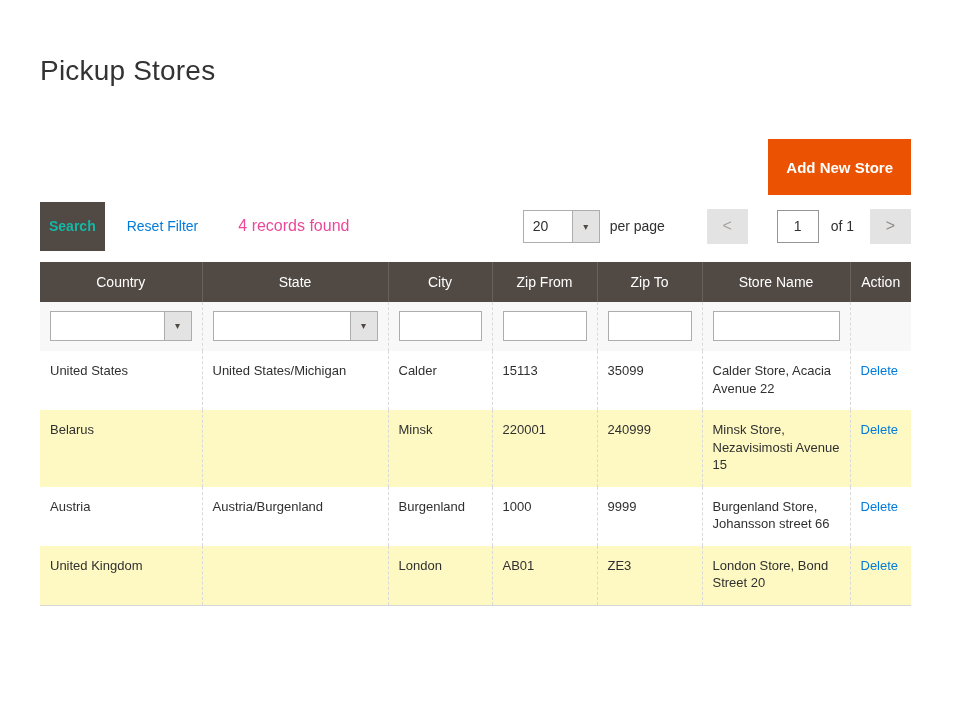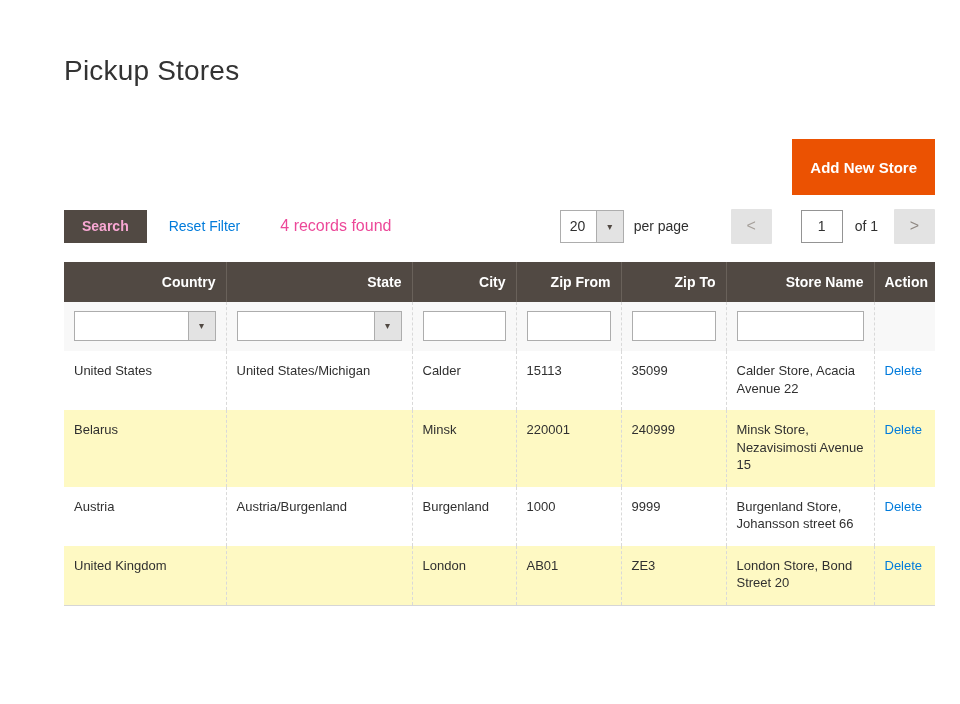--- a/index.html
+++ b/index.html
@@ -2,21 +2,21 @@
 <html><head>
 <meta charset="utf-8">
 <style>
   * { box-sizing: border-box; margin: 0; padding: 0; }
   html, body { width: 960px; height: 704px; overflow: hidden; }
   body {
     background: #ffffff;
     font-family: "Liberation Sans", sans-serif;
     color: #303030;
   }
-  .content { width: 871px; margin-left: 64px; }
+  .content { width: 871px; margin-left: 40px; }
 
   .page-title {
     margin-top: 55px;
     font-size: 28px;
     font-weight: 500;
     color: #333333;
     letter-spacing: .2px;
   }
 
   .actions-row { display: flex; justify-content: flex-end; margin-top: 52px; }
@@ -28,37 +28,37 @@
     font-size: 15px;
     font-weight: 700;
     height: 56px;
     padding: 0 18px;
     cursor: pointer;
   }
 
   .toolbar { display: flex; align-items: center; margin-top: 13px; height: 36px; }
   .btn-secondary {
     background: #514943;
-    color: #f9a8d4;
+    color: #14b8a6;
     border: none;
     font-family: "Liberation Sans", sans-serif;
     font-size: 14px;
     font-weight: 700;
-    height: 33px;
-    padding: 0 18px;
+    height: 49px;
+    padding: 0 9px;
     cursor: pointer;
   }
   .link { color: #007bdb; font-size: 14px; text-decoration: none; cursor: pointer; }
   .reset-link { margin-left: 22px; }
   .records-found { margin-left: 40px; font-size: 16px; color: #ec4899; }
 
   .pager-group { margin-left: auto; display: flex; align-items: center; }
   .select-box {
     display: flex; align-items: stretch;
-    width: 64px; height: 33px;
+    width: 77px; height: 33px;
     border: 1px solid #adadad;
     background: #ffffff;
     cursor: pointer;
   }
   .select-value { flex: 1; display: flex; align-items: center; padding-left: 9px; font-size: 14px; color: #303030; }
   .select-arrow {
     width: 27px; background: #e3e3e3; border-left: 1px solid #adadad;
     display: flex; align-items: center; justify-content: center;
     color: #514943; font-size: 10px;
   }
@@ -74,21 +74,21 @@
   .page-input {
     width: 42px; height: 33px; margin-left: 29px;
     border: 1px solid #949494; text-align: center;
     font-size: 14px; color: #303030; font-family: "Liberation Sans", sans-serif;
   }
   .of-label { margin-left: 12px; font-size: 14px; color: #303030; }
 
   table.grid { width: 871px; margin-top: 18px; border-collapse: collapse; table-layout: fixed; border-bottom: 1px solid #d6d6d6; }
   .grid th {
     background: #514943; color: #ffffff;
-    font-size: 14px; font-weight: 700; text-align: right;
+    font-size: 14px; font-weight: 400; text-align: center;
     height: 40px; padding: 0 10px;
     border-left: 1px solid #69615a;
     cursor: pointer;
   }
   .grid th:first-child { border-left: none; }
   .grid td { border-left: 1px dashed #d9d9d9; padding: 11px 10px 13px; font-size: 13px; vertical-align: top; line-height: 1.35; }
   .grid td:first-child { border-left: none; }
   .grid tr.filter-row td { background: #f8f8f8; padding: 9px 10px 10px; }
   .grid tr.data-row.stripe td { background: #fef9c3; }
   .text-input {

